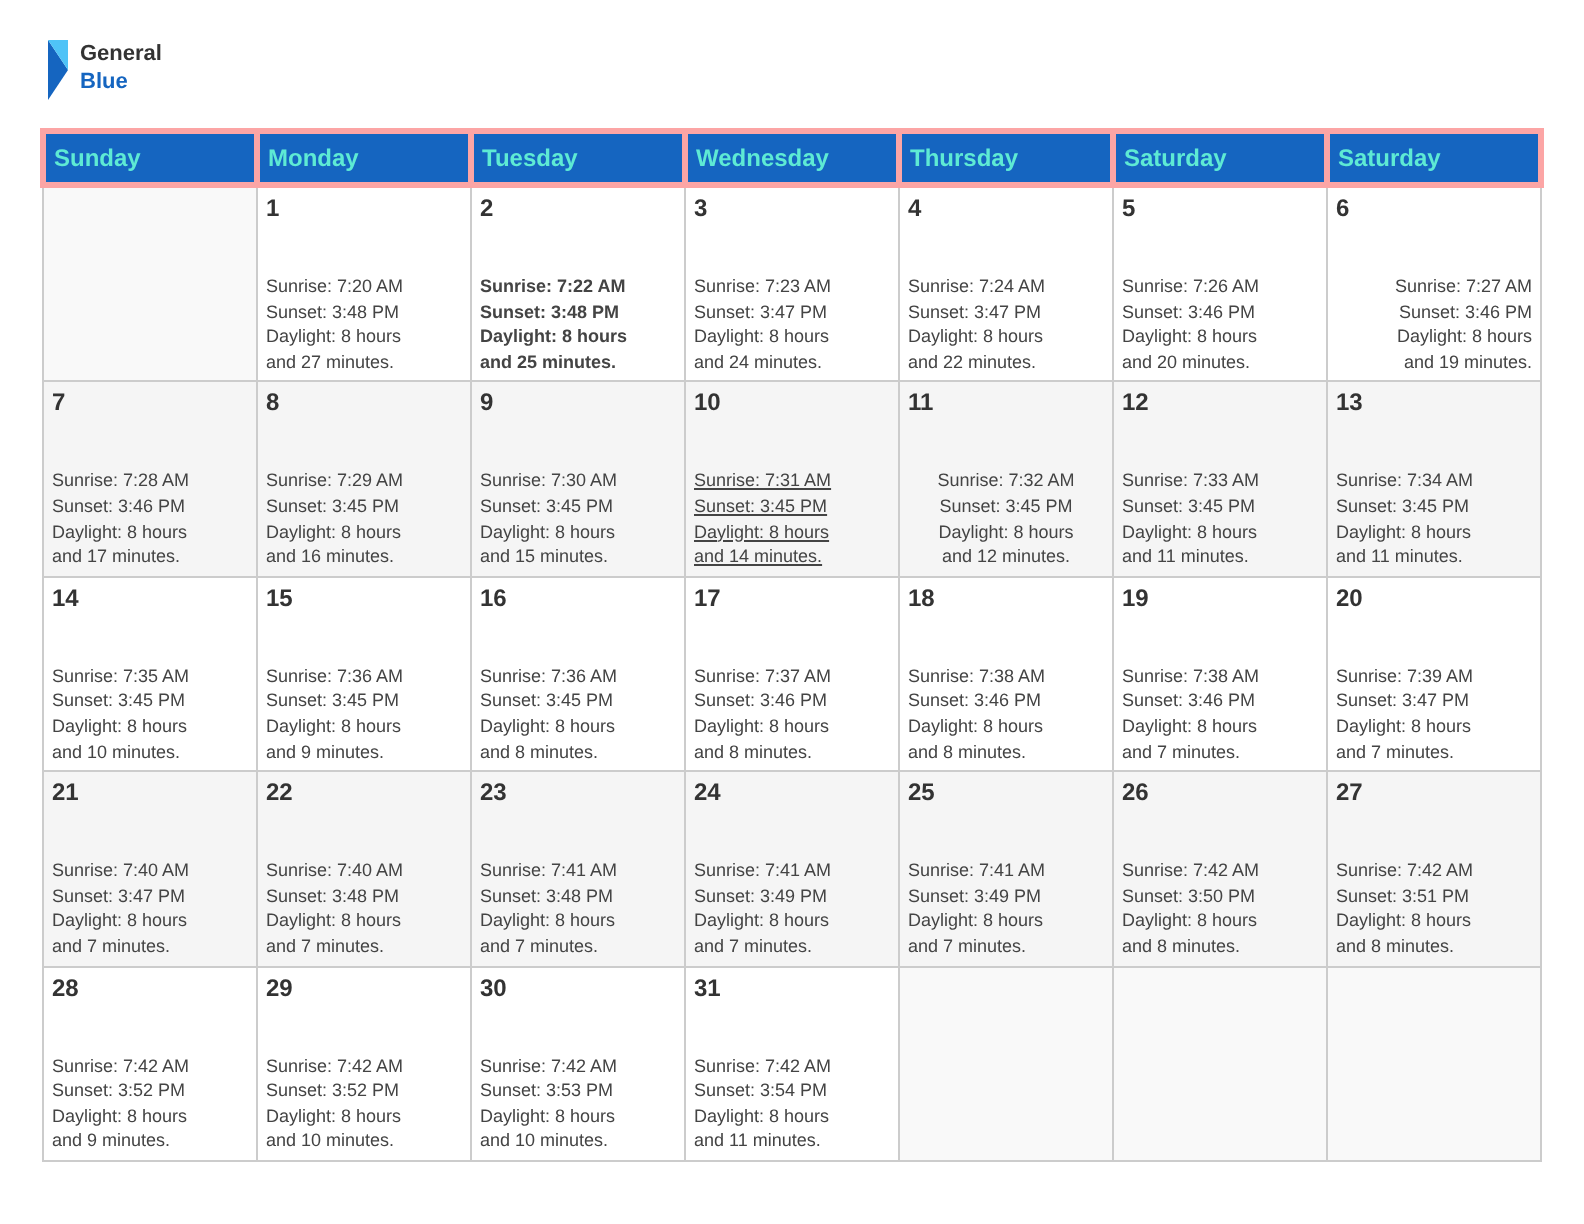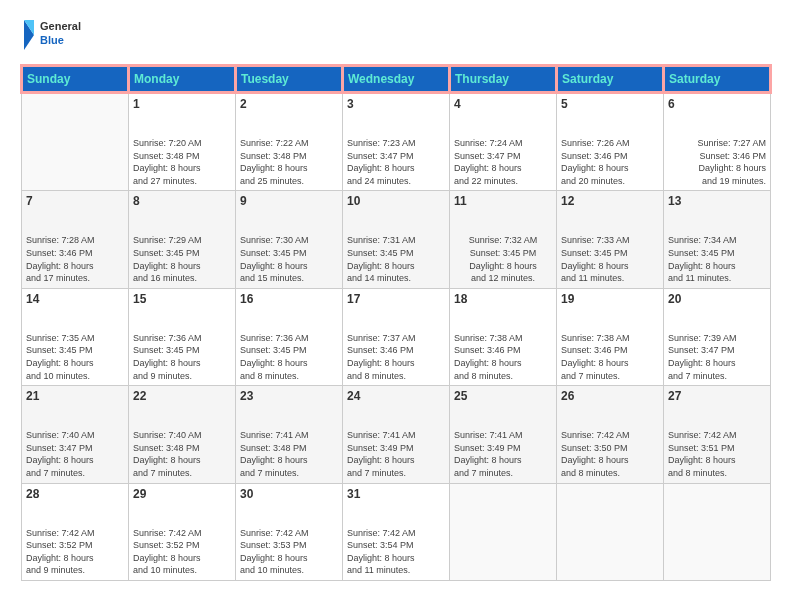--- a/index.html
+++ b/index.html
@@ -126,21 +126,21 @@
           <td class="empty"></td>
           <td>
             <span class="day-number">1</span>
             <div class="day-info" style="white-space: pre-line;">Sunrise: 7:20 AM
 Sunset: 3:48 PM
 Daylight: 8 hours
 and 27 minutes.</div>
           </td>
           <td>
             <span class="day-number">2</span>
-            <div class="day-info" style="white-space: pre-line;">Sunrise: 7:22 AM
+            <div class="day-info" style="white-space: pre-line; font-weight: bold;">Sunrise: 7:22 AM
 Sunset: 3:48 PM
 Daylight: 8 hours
 and 25 minutes.</div>
           </td>
           <td>
             <span class="day-number">3</span>
             <div class="day-info" style="white-space: pre-line;">Sunrise: 7:23 AM
 Sunset: 3:47 PM
 Daylight: 8 hours
 and 24 minutes.</div>
@@ -184,21 +184,21 @@
           </td>
           <td>
             <span class="day-number">9</span>
             <div class="day-info" style="white-space: pre-line;">Sunrise: 7:30 AM
 Sunset: 3:45 PM
 Daylight: 8 hours
 and 15 minutes.</div>
           </td>
           <td>
             <span class="day-number">10</span>
-            <div class="day-info" style="white-space: pre-line;">Sunrise: 7:31 AM
+            <div class="day-info" style="white-space: pre-line; text-decoration: underline;">Sunrise: 7:31 AM
 Sunset: 3:45 PM
 Daylight: 8 hours
 and 14 minutes.</div>
           </td>
           <td>
             <span class="day-number">11</span>
             <div class="day-info" style="white-space: pre-line; text-align: center;">Sunrise: 7:32 AM
 Sunset: 3:45 PM
 Daylight: 8 hours
 and 12 minutes.</div>

